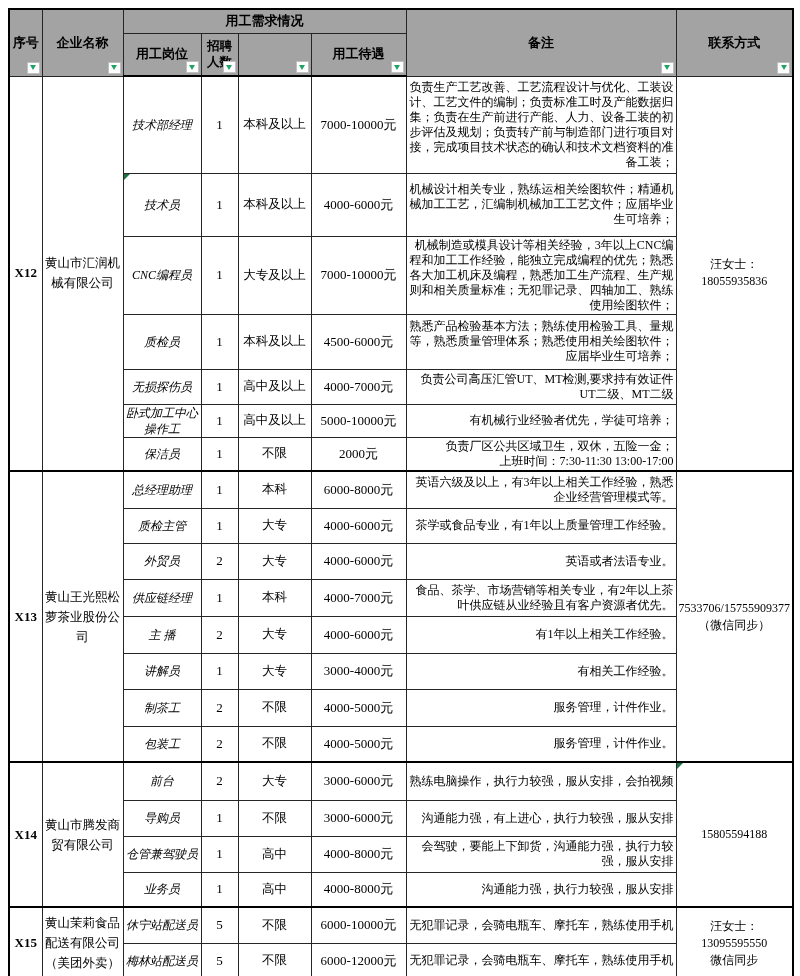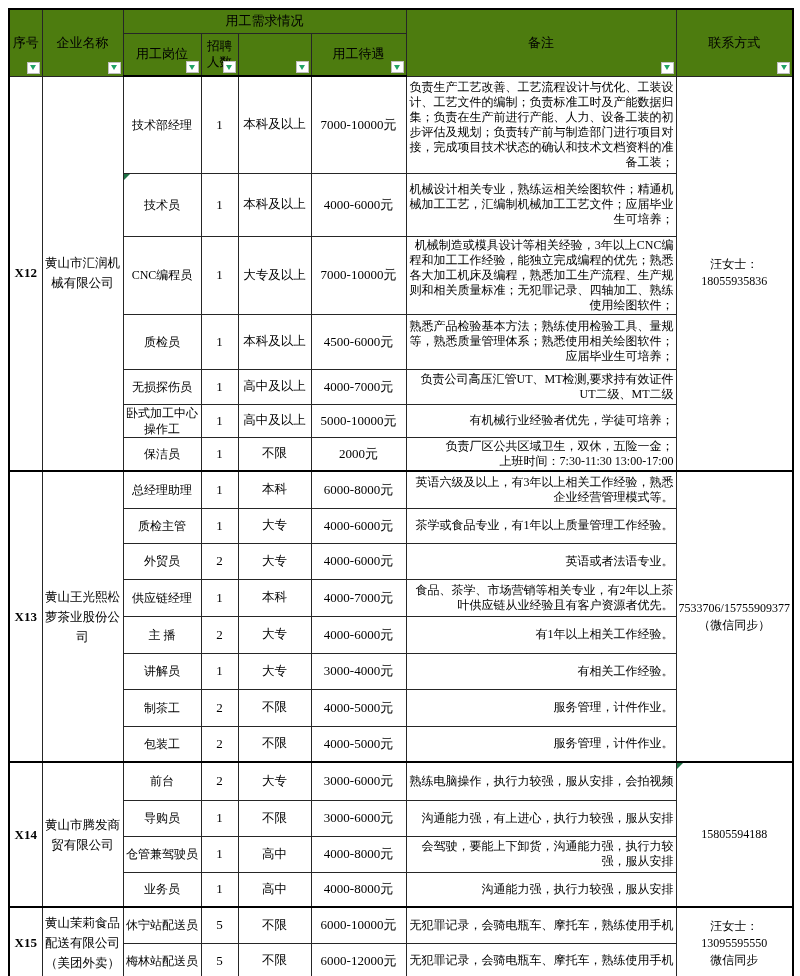--- a/index.html
+++ b/index.html
@@ -13,27 +13,27 @@
     border-collapse:collapse;table-layout:fixed;width:784px;
     border:2px solid #000;
   }
   .tbl th,.tbl td{
     border:1px solid #262626;
     vertical-align:middle;text-align:center;
     padding:0 1px;position:relative;
     overflow:hidden;
   }
   thead th{
-    font-weight:normal;font-size:13px;background:#4d7c0f;line-height:16px;
+    font-weight:bold;font-size:13px;background:#a3a3a3;line-height:16px;
   }
   thead tr.hdr2 th{border-bottom:2px solid #000;}
   tr.sec-top td{border-top:2px solid #000;}
   td.seq{font-weight:bold;font-size:13px;width:33px;}
   td.comp{font-size:12.5px;line-height:20px;padding:0 2px;}
-  td.pos{font-size:12px;line-height:16px;}
+  td.pos{font-size:12px;line-height:16px;font-style:italic;}
   td.cnt{font-size:13px;}
   td.edu{font-size:12.5px;}
   td.sal{font-size:13px;}
   td.rem{
     font-size:12px;line-height:15px;text-align:right;
     padding:1px 2px;white-space:pre-line;
   }
   td.contact{font-size:12px;line-height:17px;padding:4px 1px;}
   
   .fbtn{

